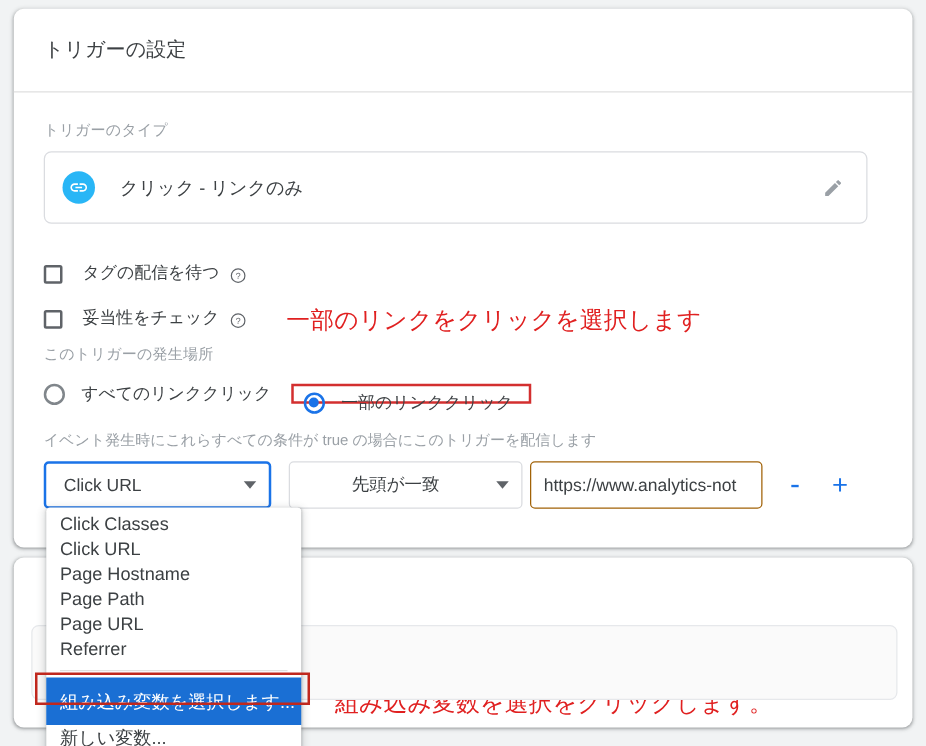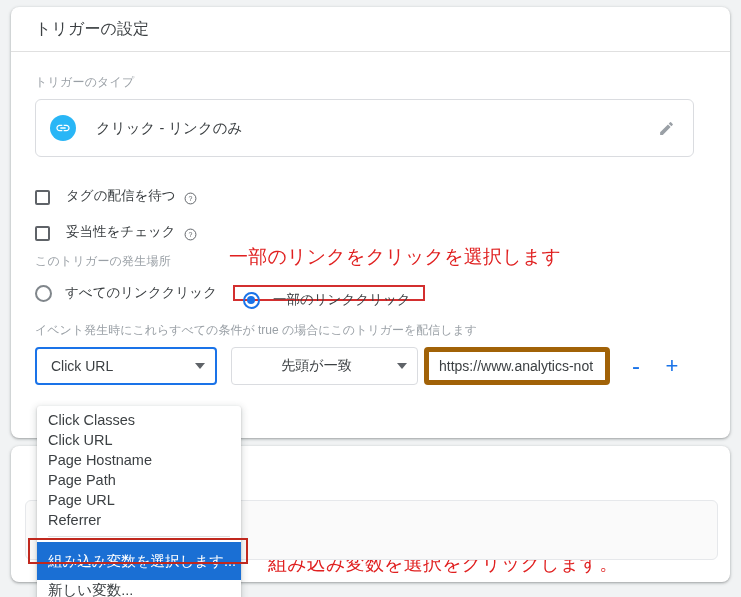--- a/index.html
+++ b/index.html
@@ -19,21 +19,21 @@
     position:absolute;
     background:#ffffff;
     border-radius:8px;
     box-shadow:0 1px 2px rgba(60,64,67,.30),0 1px 3px 1px rgba(60,64,67,.15);
   }
   #main-card{left:11px;top:7px;width:719px;height:431px;}
   #second-card{left:11px;top:446px;width:719px;height:136px;}
 
   
   .card-header{
-    height:45px;
+    height:67px;
     display:flex;align-items:center;
     padding:0 24px;
     border-bottom:1px solid #e0e0e0;
     box-sizing:border-box;
   }
   .card-title{
     font-size:16px;color:#3c4043;letter-spacing:.1px;
   }
 
   .card-body{padding:22px 36px 0 24px;}
@@ -159,21 +159,21 @@
     width:0;height:0;margin-left:10px;
     border-left:5px solid transparent;
     border-right:5px solid transparent;
     border-top:6px solid #5f6368;
     flex:0 0 auto;
   }
   #sel-variable{width:182px;margin-right:14px;}
   #sel-operator{width:187px;margin-right:6px;text-align:center;}
   .txtinput{
     width:186px;height:38px;
-    border:5px solid #a16207;border-radius:4px;
+    border:1px solid #a16207;border-radius:4px;
     background:#fff;
     display:flex;align-items:center;
     padding:0 10px;
     box-sizing:border-box;
     font-size:14px;color:#3c4043;
     overflow:hidden;white-space:nowrap;
     cursor:text;
   }
   .rowbtn{
     width:28px;height:28px;margin-left:10px;

